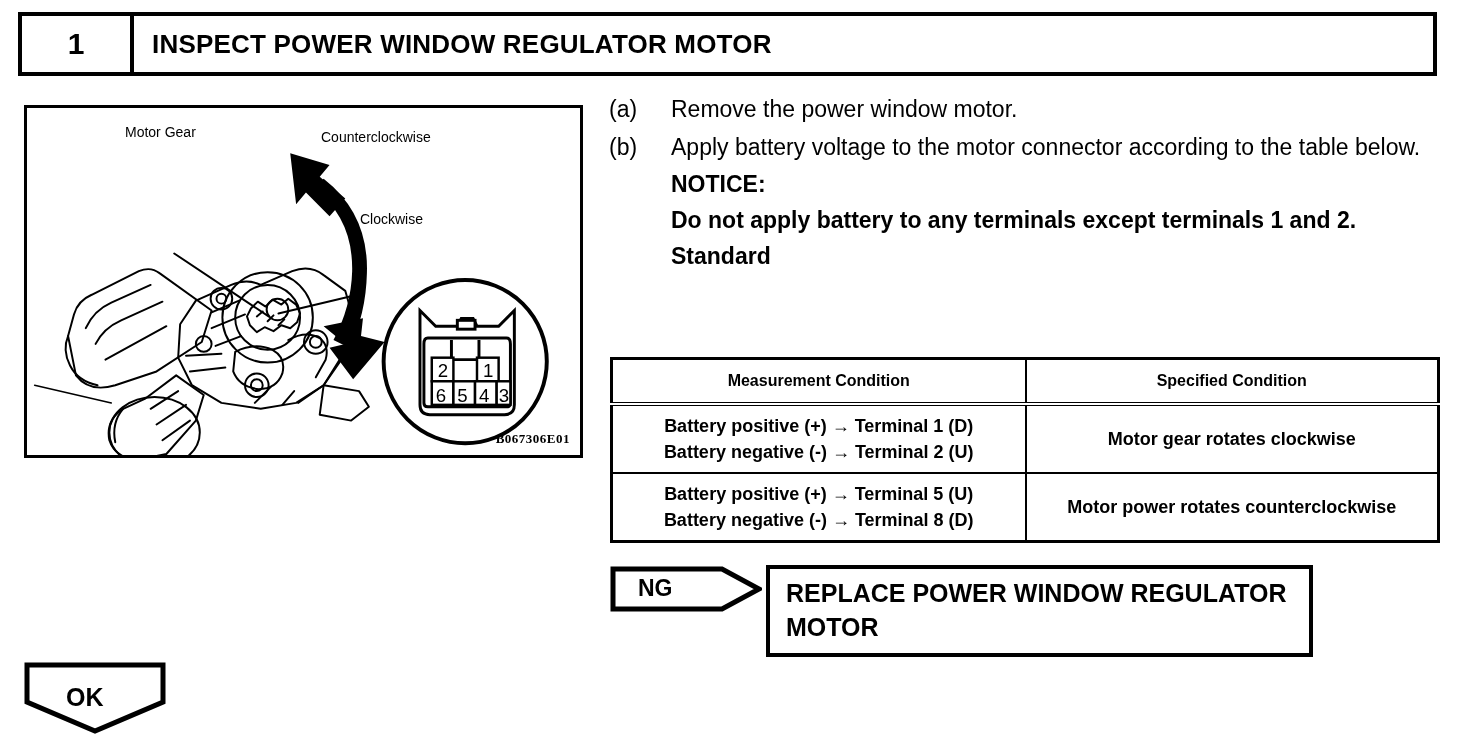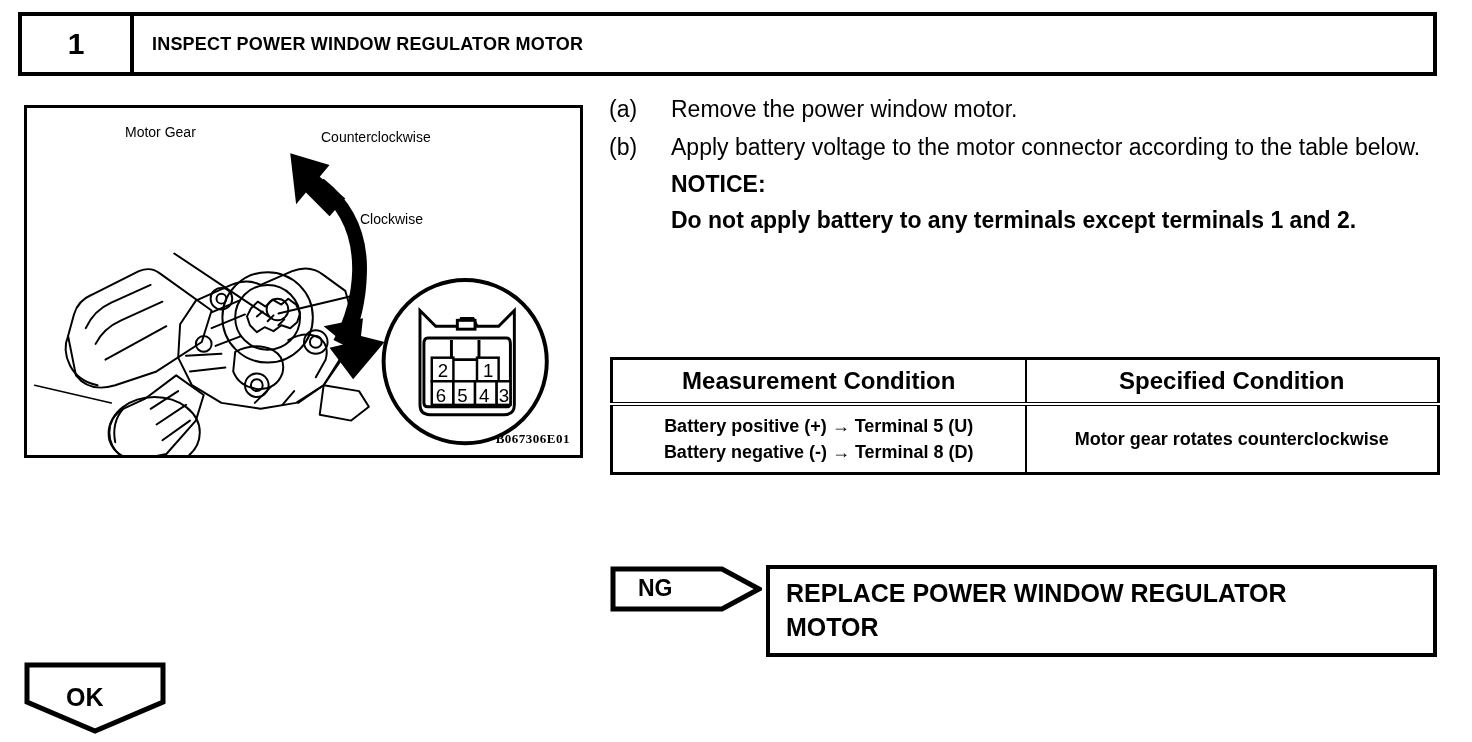--- a/index.html
+++ b/index.html
@@ -36,21 +36,21 @@
     justify-content: center;
     font-size: 30px;
     font-weight: bold;
     line-height: 1;
   }
   #step-title-cell {
     flex: 1;
     display: flex;
     align-items: center;
     padding-left: 18px;
-    font-size: 18px;
+    font-size: 26px;
     font-weight: bold;
     letter-spacing: 0.2px;
   }
 
   
   #illustration-panel {
     position: absolute;
     left: 24px;
     top: 105px;
     width: 559px;
@@ -130,21 +130,21 @@
   #spec-table col.c2 { width: 413px; }
   #spec-table th,
   #spec-table td {
     border: 2px solid #000;
     text-align: center;
     vertical-align: middle;
     font-weight: bold;
     padding: 4px 6px;
   }
   #spec-table thead th {
-    font-size: 24px;
+    font-size: 16px;
     height: 34px;
     border-bottom: 4px double #000;
   }
   #spec-table tbody td {
     font-size: 18px;
     height: 58px;
     line-height: 1.45;
   }
   .cond-line { white-space: nowrap; display: block; }
 
@@ -162,21 +162,21 @@
     left: 28px;
     top: 11px;
     font-size: 23px;
     font-weight: bold;
     line-height: 1;
   }
   #ng-result-box {
     position: absolute;
     left: 766px;
     top: 565px;
-    width: 671px;
+    width: 547px;
     height: 92px;
     border: 4px solid #000;
     box-sizing: border-box;
     padding: 8px 0 0 16px;
     font-size: 25px;
     font-weight: bold;
     line-height: 1.35;
   }
 
   
@@ -310,40 +310,48 @@
   <div class="instr-row">
     <div class="instr-marker">(a)</div>
     <div class="instr-text">Remove the power window motor.</div>
   </div>
   <div class="instr-row">
     <div class="instr-marker">(b)</div>
     <div class="instr-text">Apply battery voltage to the motor connector according to the table below.</div>
   </div>
   <div class="notice-block">NOTICE:</div>
   <div class="notice-block">Do not apply battery to any terminals except terminals 1 and 2.</div>
+  <div class="notice-block">Standard</div>
 </div>
 
 <table id="spec-table">
   <colgroup>
       <col class="c1">
       <col class="c2">
     </colgroup>
   <thead>
     <tr>
       <th>Measurement Condition</th>
       <th>Specified Condition</th>
     </tr>
   </thead>
   <tbody>
     <tr>
       <td>
+        <span class="cond-line">Battery positive (+) → Terminal 1 (D)</span>
+        <span class="cond-line">Battery negative (-) → Terminal 2 (U)</span>
+      </td>
+      <td>Motor gear rotates clockwise</td>
+    </tr>
+    <tr>
+      <td>
         <span class="cond-line">Battery positive (+) → Terminal 5 (U)</span>
         <span class="cond-line">Battery negative (-) → Terminal 8 (D)</span>
       </td>
-      <td>Motor gear rotates counterclockwise</td>
+      <td>Motor power rotates counterclockwise</td>
     </tr>
   </tbody>
 </table>
 
 <div id="ng-tag">
   <svg viewBox="0 0 152 46" preserveAspectRatio="none">
     <path d="M3 3 L112 3 L149 23 L112 43 L3 43 Z" fill="#fff" stroke="#000" stroke-width="5" stroke-linejoin="miter"></path>
   </svg>
   <div id="ng-tag-label">NG</div>
 </div>

